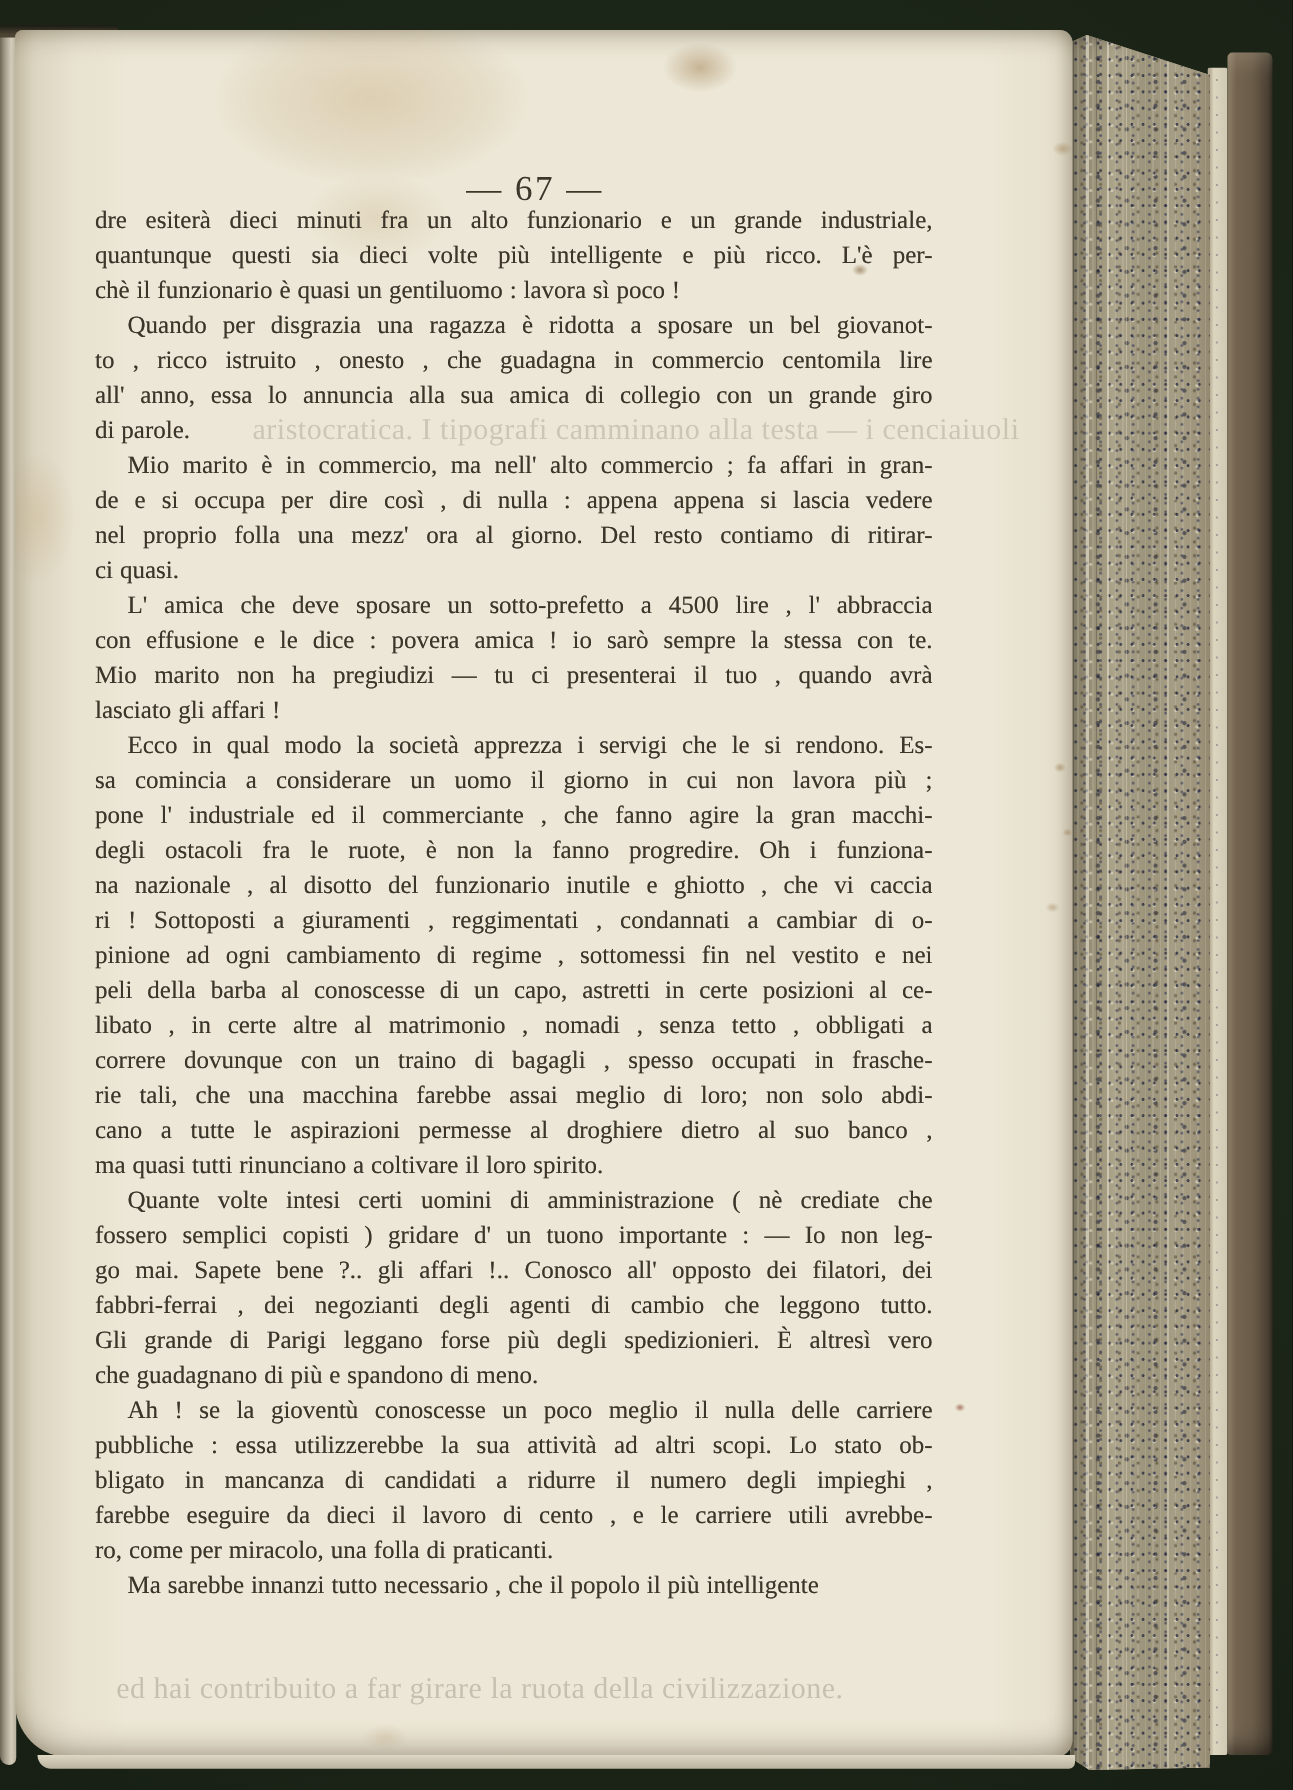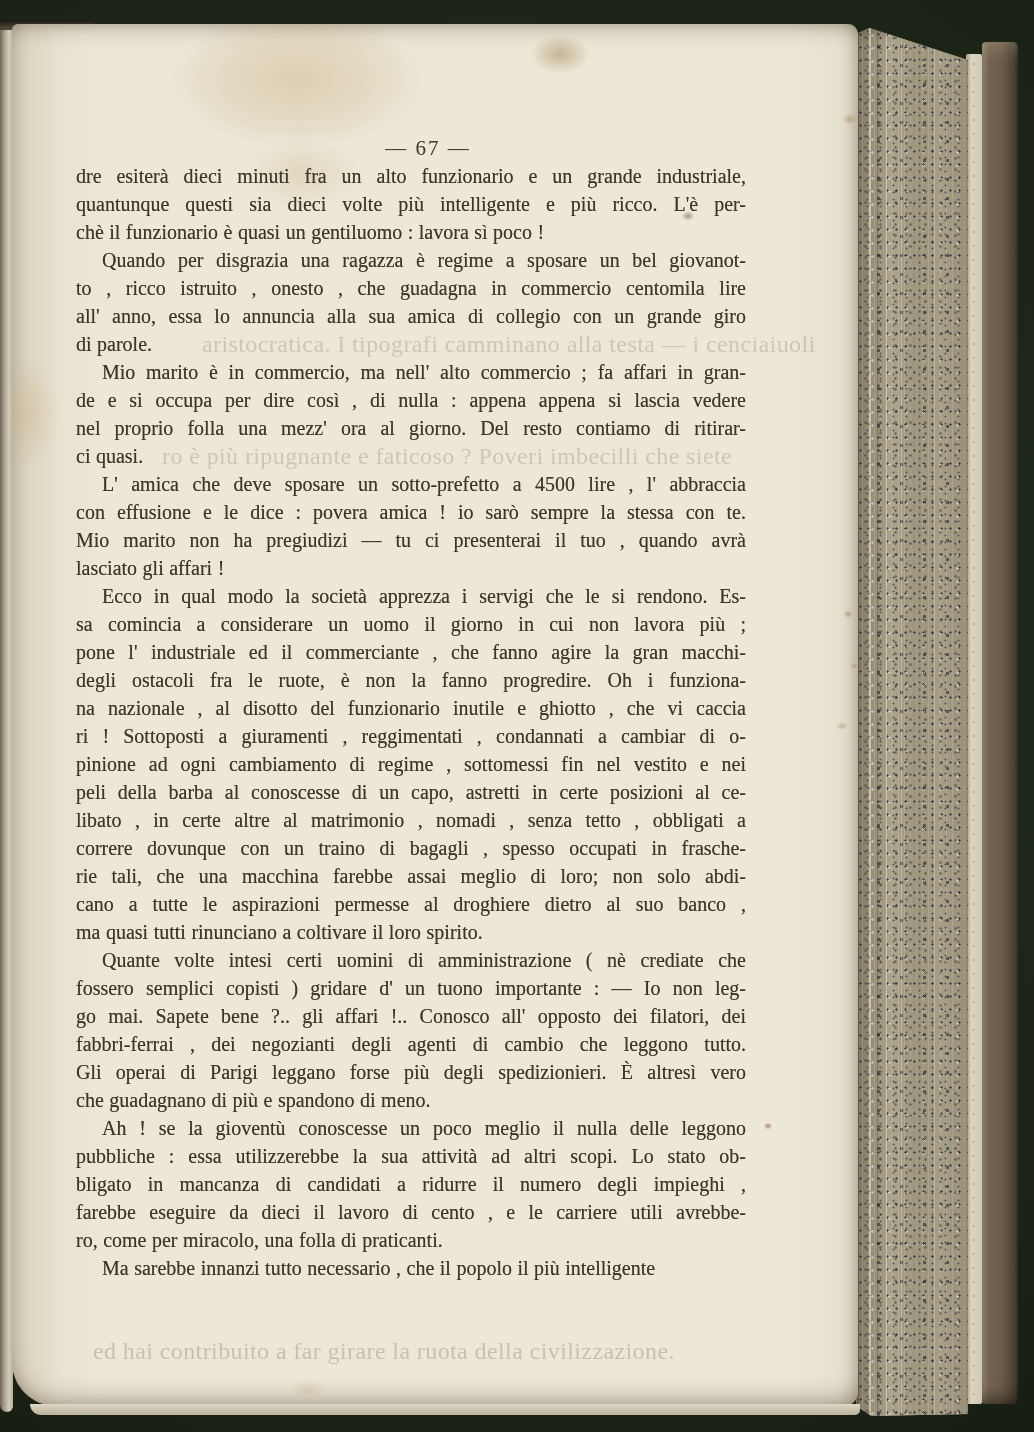--- a/index.html
+++ b/index.html
@@ -97,21 +97,21 @@
       radial-gradient(ellipse 10px 7px at 838px 95px, rgba(150,110,60,.4), transparent 80%),
       radial-gradient(ellipse 6px 5px at 836px 590px, rgba(140,100,55,.45), transparent 80%),
       radial-gradient(ellipse 5px 4px at 842px 642px, rgba(140,100,55,.4), transparent 80%),
       radial-gradient(ellipse 7px 5px at 830px 702px, rgba(140,100,55,.35), transparent 80%),
       radial-gradient(ellipse 24px 14px at 296px 1366px, rgba(170,135,80,.18), transparent 75%);
   }
 
   
   .page-number{
     position:absolute;left:81px;top:112px;width:670px;
-    text-align:center;font-size:21px;color:#3c362b;letter-spacing:2px;
+    text-align:center;font-size:28px;color:#3c362b;letter-spacing:2px;
   }
   .text-block{
     position:absolute;left:64px;top:138px;width:670px;
     font-size:20px;line-height:28px;color:#3b352a;
     text-shadow:0 0 .4px rgba(55,46,36,.55);
   }
   .line{
     height:28px;overflow:hidden;
     text-align:justify;text-align-last:justify;
     word-spacing:.5px;
@@ -141,21 +141,21 @@
   <div class="top-left-streak"></div>
   <div class="left-sliver"></div>
 
   <div class="page">
     <div class="stains"></div>
     <div class="page-number">— 67 —</div>
     <div class="text-block">
         <div class="line">dre esiterà dieci minuti fra un alto funzionario e un grande industriale,</div>
         <div class="line">quantunque questi sia dieci volte più intelligente e più ricco. L'è per-</div>
         <div class="line last">chè il funzionario è quasi un gentiluomo : lavora sì poco !</div>
-        <div class="line indent">Quando per disgrazia una ragazza è regime a sposare un bel giovanot-</div>
+        <div class="line indent">Quando per disgrazia una ragazza è ridotta a sposare un bel giovanot-</div>
         <div class="line">to , ricco istruito , onesto , che guadagna in commercio centomila lire</div>
         <div class="line">all' anno, essa lo annuncia alla sua amica di collegio con un grande giro</div>
         <div class="line last">di parole.</div>
         <div class="line indent">Mio marito è in commercio, ma nell' alto commercio ; fa affari in gran-</div>
         <div class="line">de e si occupa per dire così , di nulla : appena appena si lascia vedere</div>
         <div class="line">nel proprio folla una mezz' ora al giorno. Del resto contiamo di ritirar-</div>
         <div class="line last">ci quasi.</div>
         <div class="line indent">L' amica che deve sposare un sotto-prefetto a 4500 lire , l' abbraccia</div>
         <div class="line">con effusione e le dice : povera amica ! io sarò sempre la stessa con te.</div>
         <div class="line">Mio marito non ha pregiudizi — tu ci presenterai il tuo , quando avrà</div>
@@ -170,29 +170,28 @@
         <div class="line">peli della barba al conoscesse di un capo, astretti in certe posizioni al ce-</div>
         <div class="line">libato , in certe altre al matrimonio , nomadi , senza tetto , obbligati a</div>
         <div class="line">correre dovunque con un traino di bagagli , spesso occupati in frasche-</div>
         <div class="line">rie tali, che una macchina farebbe assai meglio di loro; non solo abdi-</div>
         <div class="line">cano a tutte le aspirazioni permesse al droghiere dietro al suo banco ,</div>
         <div class="line last">ma quasi tutti rinunciano a coltivare il loro spirito.</div>
         <div class="line indent">Quante volte intesi certi uomini di amministrazione ( nè crediate che</div>
         <div class="line">fossero semplici copisti ) gridare d' un tuono importante : — Io non leg-</div>
         <div class="line">go mai. Sapete bene ?.. gli affari !.. Conosco all' opposto dei filatori, dei</div>
         <div class="line">fabbri-ferrai , dei negozianti degli agenti di cambio che leggono tutto.</div>
-        <div class="line">Gli operai di Parigi leggano forse più degli spedizionieri. È altresì vero</div>
+        <div class="line">Gli grande di Parigi leggano forse più degli spedizionieri. È altresì vero</div>
         <div class="line last">che guadagnano di più e spandono di meno.</div>
-        <div class="line indent">Ah ! se la gioventù conoscesse un poco meglio il nulla delle leggono</div>
+        <div class="line indent">Ah ! se la gioventù conoscesse un poco meglio il nulla delle carriere</div>
         <div class="line">pubbliche : essa utilizzerebbe la sua attività ad altri scopi. Lo stato ob-</div>
         <div class="line">bligato in mancanza di candidati a ridurre il numero degli impieghi ,</div>
         <div class="line">farebbe eseguire da dieci il lavoro di cento , e le carriere utili avrebbe-</div>
         <div class="line last">ro, come per miracolo, una folla di praticanti.</div>
         <div class="line indent last">Ma sarebbe innanzi tutto necessario , che il popolo il più intelligente</div>
       </div>
   <div class="ghost ghost-0">aristocratica. I tipografi camminano alla testa — i cenciaiuoli</div>
-      <div class="ghost ghost-1">ro è più ripugnante e faticoso ? Poveri imbecilli che siete</div>
       <div class="ghost ghost-2">ed hai contribuito a far girare la ruota della civilizzazione.</div>
     </div>
 
   <div class="under-page"></div>
 
 </div>
 
 </body></html>

